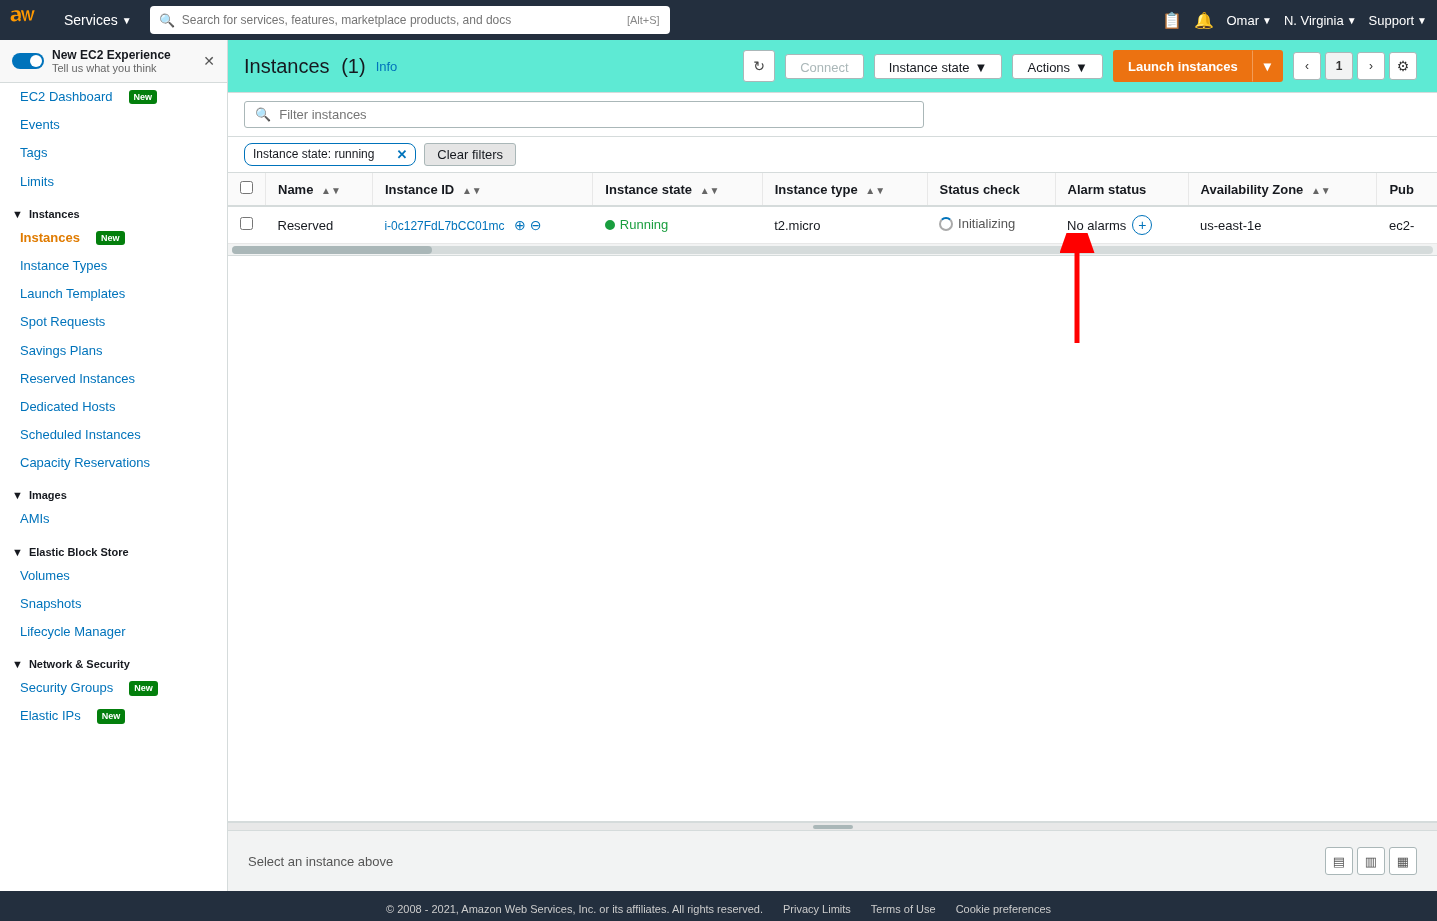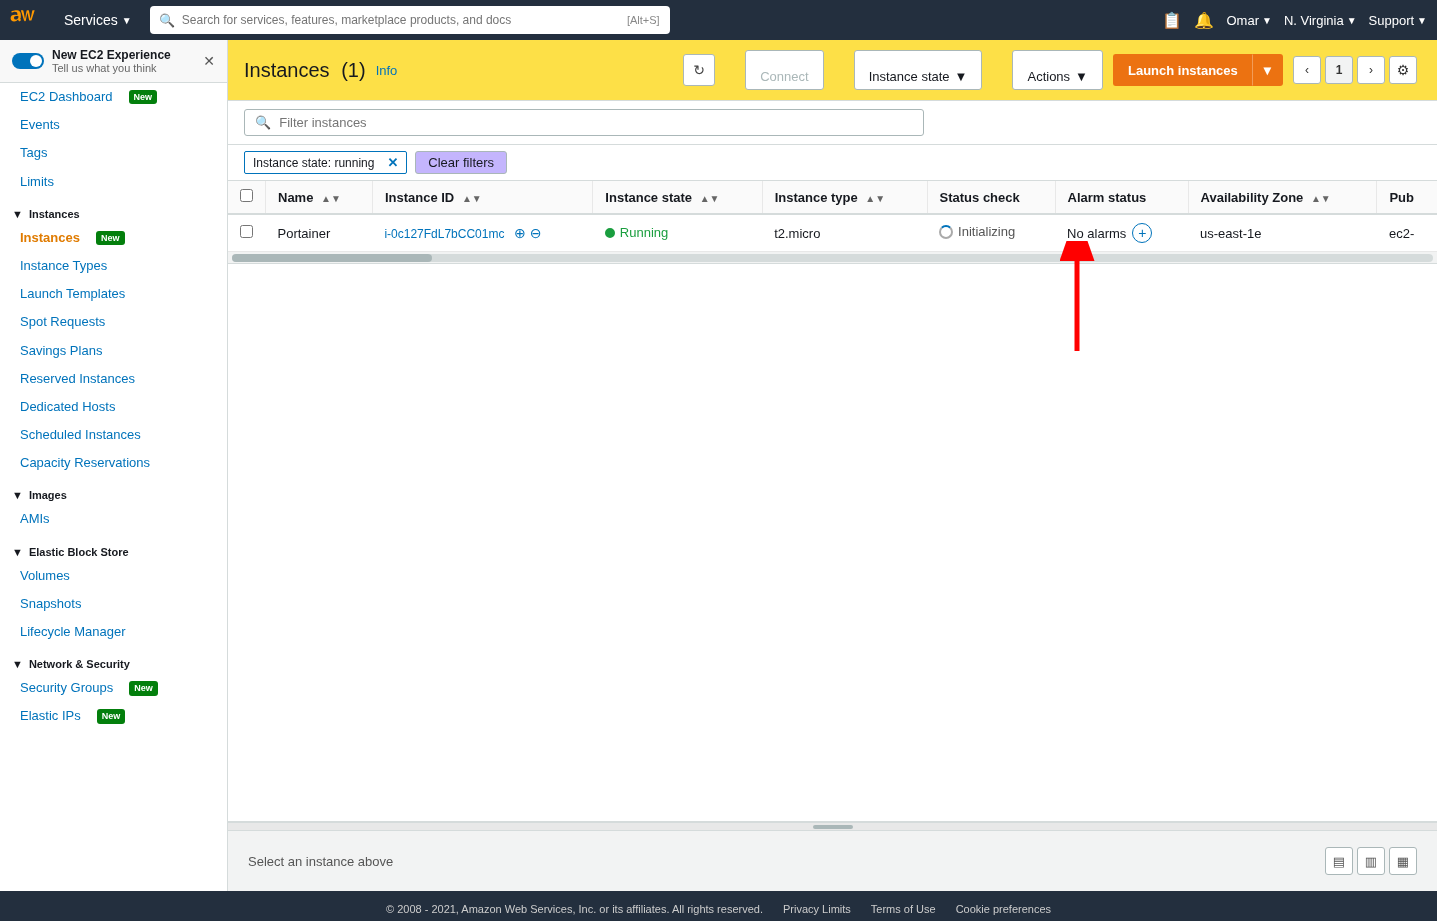--- a/index.html
+++ b/index.html
@@ -142,21 +142,21 @@
     
     .main-content {
       flex: 1;
       display: flex;
       flex-direction: column;
       overflow: hidden;
     }
 
     
     .toolbar {
-      background: #fde047;
+      background: #5eead4;
       border-bottom: 1px solid #d5dbdb;
       padding: 10px 16px;
       display: flex;
       align-items: center;
       gap: 10px;
     }
     .page-title {
       font-size: 20px;
       font-weight: 400;
       color: #16191f;
@@ -182,24 +182,23 @@
     }
     .btn-secondary {
       padding: 5px 14px;
       border: 1px solid #aab7b8;
       background: #fff;
       border-radius: 3px;
       cursor: pointer;
       font-size: 13px;
       color: #16191f;
       display: flex;
-      align-items: flex-end;
+      align-items: flex-start;
       gap: 5px;
-      height: 40px;
-      margin-left: 20px;
+      height: 25px;
     }
     .btn-secondary.disabled { color: #aab7b8; cursor: default; }
     .btn-primary {
       padding: 5px 14px;
       background: #ec7211;
       border: 1px solid #ec7211;
       border-radius: 3px;
       cursor: pointer;
       font-size: 13px;
       color: #fff;
@@ -259,36 +258,35 @@
       background: #fff;
       border-bottom: 1px solid #d5dbdb;
       padding: 6px 16px;
       display: flex;
       align-items: center;
       gap: 8px;
     }
     .filter-tag {
       background: #fff;
       border: 1px solid #0073bb;
-      border-radius: 2px;
+      border-radius: 8px;
       padding: 3px 8px;
       font-size: 12px;
       color: #16191f;
       display: flex;
-      align-items: center;
-      gap: 13px;
+      gap: 22px;
     }
     .filter-tag .remove {
       color: #0073bb;
       cursor: pointer;
       font-weight: 700;
       font-size: 13px;
     }
     .btn-clear-filters {
-      background: #c4b5fd;
+      background: #e5e5e5;
       border: 1px solid #aab7b8;
       border-radius: 3px;
       padding: 3px 12px;
       font-size: 13px;
       cursor: pointer;
       color: #16191f;
     }
 
     
     .table-container {
@@ -753,21 +751,21 @@
               <span>Pub</span>
             </th>
           </tr>
         </thead>
         <tbody>
           <tr>
             <td>
               <input type="checkbox" style="">
             </td>
             <td>
-              <span>Portainer</span>
+              <span>Reserved</span>
             </td>
             <td>
               <span class="instance-id-link">i-0c127FdL7bCC01mc</span>
               <span class="zoom-icons" style="display:inline-flex;margin-left:6px">
                 <span style="font-size:14px;cursor:pointer">⊕</span>
                 <span style="font-size:14px;cursor:pointer">⊖</span>
               </span>
             </td>
             <td>
               <span class="running-badge">

